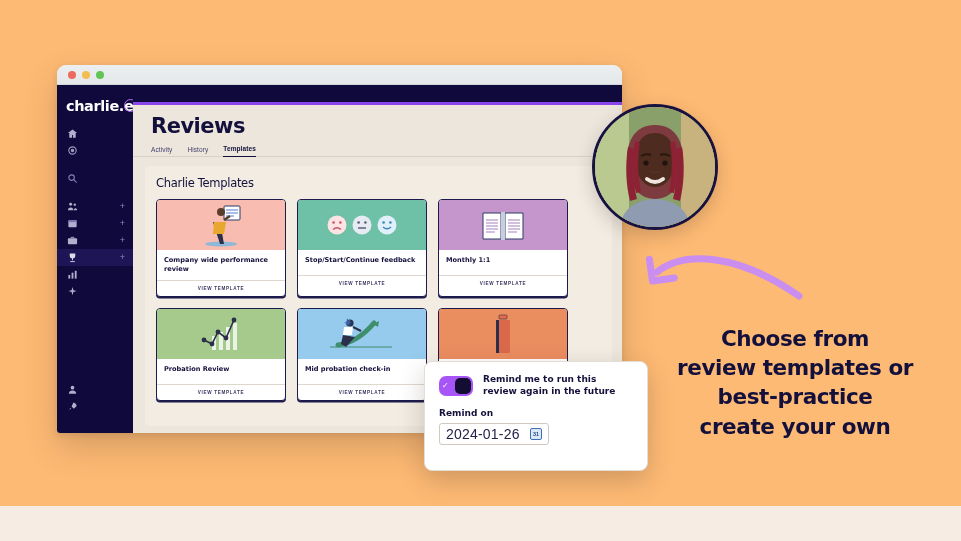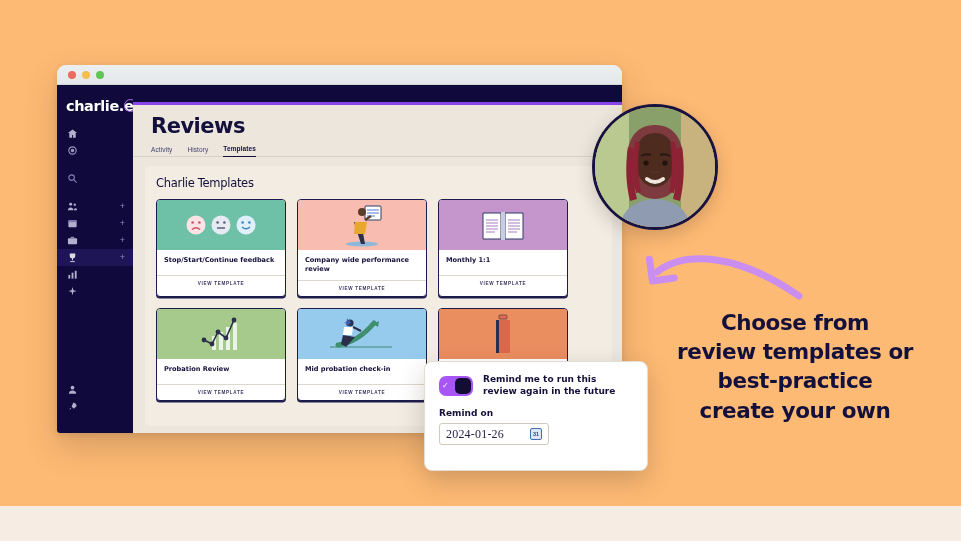--- a/index.html
+++ b/index.html
@@ -135,34 +135,34 @@
   .mlabel {
     font-family: "DejaVu Sans", sans-serif;
     font-size: 9px; font-weight: 700; color: #14103c; margin: 11px 0 5px;
   }
   .dateinput {
     width: 110px; border: 1px solid #cfc9c0; border-radius: 3px;
     background: #fff; height: 22px; display: flex; align-items: center;
     padding: 0 6px; cursor: text;
   }
   .dateval {
-    font-size: 12px; color: #25224a; font-family: Liberation Serif, serif;
+    font-size: 14px; color: #25224a; font-family: Liberation Sans, sans-serif;
     letter-spacing: .2px;
   }
   .cal {
     margin-left: auto; width: 12px; height: 12px; border: 1px solid #3f6fb5;
     border-radius: 2px; background: #dce7f5; color: #26508f;
     font-size: 5.5px; display: flex; align-items: center; justify-content: center;
     font-weight: 700;
   }
 
   
   .arrow { position: absolute; left: 645px; top: 252px; }
   .copy {
-    position: absolute; left: 640px; top: 308px; width: 310px;
+    position: absolute; left: 640px; top: 324px; width: 310px;
     text-align: center;
     font-family: "DejaVu Sans", sans-serif;
     font-size: 21.5px; font-weight: 700; color: #14103c;
     line-height: 1.36; letter-spacing: -.4px;
   }
 </style>
 </head>
 <body>
 
 <div id="stage">
@@ -277,20 +277,38 @@
             <div class="tab">History</div>
             <div class="tab active">Templates</div>
           </div>
         </div>
         <div class="tabline"></div>
 
         <div class="panel">
           <div class="sectitle">Charlie Templates</div>
 
           <div class="grid">
+
+            <div class="card">
+              <div class="thumb" style="background:#f8bdb0">
+                <svg width="48" height="46" viewBox="0 0 48 46">
+                  <ellipse cx="24" cy="42" rx="16" ry="2.4" fill="#8fb8d8"></ellipse>
+                  <rect x="27" y="4" width="16" height="14" rx="1" fill="#fff" stroke="#2d3a66" stroke-width="1"></rect>
+                  <g stroke="#4f7fd0" stroke-width="1.1">
+                      <path d="M29 8h12M29 11h12M29 14h8"></path>
+                    </g>
+                  <path d="M16 20l7 22h4l-4-22z" fill="#2b2f4a"></path>
+                  <path d="M17 20h12l-2 12H16z" fill="#e8a72e"></path>
+                  <path d="M20 10a4 4 0 1 1 8 0a4 4 0 1 1-8 0" fill="#5a3c2a"></path>
+                  <path d="M27 18l6-4" stroke="#5a3c2a" stroke-width="2.4" fill="none"></path>
+                </svg>
+              </div>
+              <div class="ctitle">Company wide performance review</div>
+              <div class="cbtn">VIEW TEMPLATE</div>
+            </div>
 
             <div class="card">
               <div class="thumb" style="background:#6ec0a6">
                 <svg width="74" height="22" viewBox="0 0 74 22">
                   <circle cx="12" cy="11" r="9.5" fill="#fde3e3"></circle>
                     <circle cx="37" cy="11" r="9.5" fill="#e6eaf2"></circle>
                     <circle cx="62" cy="11" r="9.5" fill="#dff0fb"></circle>
                   <g fill="#c8566b">
                       <circle cx="8.6" cy="8.5" r="1.3"></circle>
                       <circle cx="15.4" cy="8.5" r="1.3"></circle>
@@ -302,38 +320,20 @@
                     </g>
                   <path d="M33 14h8" stroke="#5a6075" stroke-width="1.4"></path>
                   <g fill="#3c86bd">
                       <circle cx="58.6" cy="8.5" r="1.3"></circle>
                       <circle cx="65.4" cy="8.5" r="1.3"></circle>
                     </g>
                   <path d="M58 13q4 3.6 8 0" stroke="#3c86bd" stroke-width="1.4" fill="none"></path>
                 </svg>
               </div>
               <div class="ctitle">Stop/Start/Continue feedback</div>
-              <div class="cbtn">VIEW TEMPLATE</div>
-            </div>
-
-            <div class="card">
-              <div class="thumb" style="background:#f8bdb0">
-                <svg width="48" height="46" viewBox="0 0 48 46">
-                  <ellipse cx="24" cy="42" rx="16" ry="2.4" fill="#8fb8d8"></ellipse>
-                  <rect x="27" y="4" width="16" height="14" rx="1" fill="#fff" stroke="#2d3a66" stroke-width="1"></rect>
-                  <g stroke="#4f7fd0" stroke-width="1.1">
-                      <path d="M29 8h12M29 11h12M29 14h8"></path>
-                    </g>
-                  <path d="M16 20l7 22h4l-4-22z" fill="#2b2f4a"></path>
-                  <path d="M17 20h12l-2 12H16z" fill="#e8a72e"></path>
-                  <path d="M20 10a4 4 0 1 1 8 0a4 4 0 1 1-8 0" fill="#5a3c2a"></path>
-                  <path d="M27 18l6-4" stroke="#5a3c2a" stroke-width="2.4" fill="none"></path>
-                </svg>
-              </div>
-              <div class="ctitle">Company wide performance review</div>
               <div class="cbtn">VIEW TEMPLATE</div>
             </div>
 
             <div class="card">
               <div class="thumb" style="background:#c596cc">
                 <svg width="46" height="34" viewBox="0 0 46 34">
                   <path d="M3 5h18v26H3z" fill="#fff" stroke="#2d3a66" stroke-width="1"></path>
                   <path d="M25 5h18v26H25z" fill="#fff" stroke="#2d3a66" stroke-width="1"></path>
                   <rect x="21" y="4" width="4" height="28" fill="#c9cde0"></rect>
                   <g stroke="#9b6fb5" stroke-width=".9">

